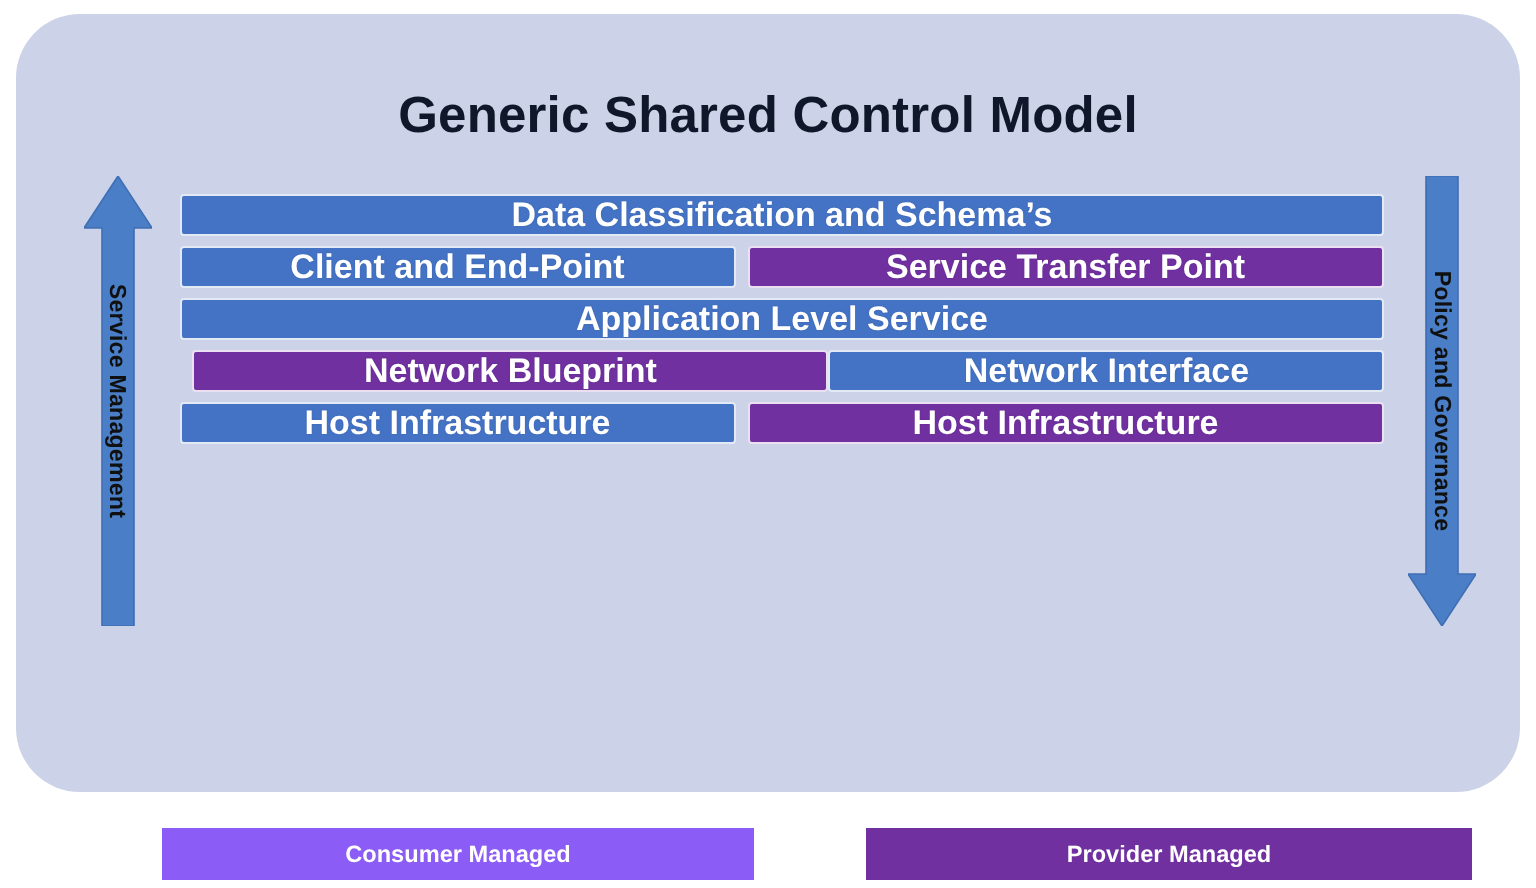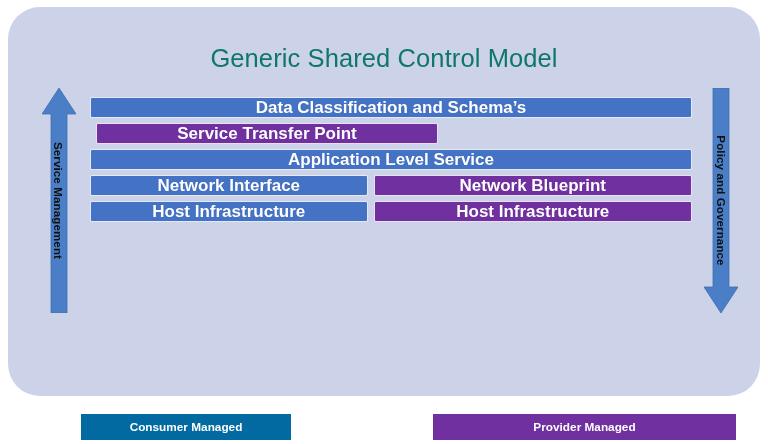--- a/index.html
+++ b/index.html
@@ -29,22 +29,22 @@
   }
 
   
   #diagram-title {
     position: absolute;
     left: 0;
     top: 44px;
     width: 100%;
     text-align: center;
     font-size: 25.5px;
-    font-weight: 400;
-    color: #0f766e;
+    font-weight: 700;
+    color: #0f172a;
     letter-spacing: 0.1px;
     white-space: nowrap;
   }
 
   
   #layer-stack {
     position: absolute;
     left: 90px;
     top: 97px;
     width: 602px;
@@ -124,21 +124,21 @@
     top: 0;
     height: 26px;
     display: flex;
     align-items: center;
     justify-content: center;
     color: #ffffff;
     font-size: 11.8px;
     font-weight: 600;
     white-space: nowrap;
   }
-  #legend-consumer { left: 81px;  width: 210px; background: #0369a1; }
+  #legend-consumer { left: 81px;  width: 296px; background: #8b5cf6; }
   #legend-provider { left: 389px; width: 303px; background: #7030a0; margin-left: 44px; }
 </style>
 </head>
 <body>
 
 <div id="diagram-panel"></div>
 
 <div id="diagram-title">Generic Shared Control Model</div>
 
 <div class="side-arrow" id="service-management-arrow">
@@ -161,39 +161,42 @@
 
 <div id="layer-stack">
 
   <div class="layer-row">
     <div class="layer-cell full c-blue">
       <span>Data Classification and Schema’s</span>
     </div>
   </div>
 
   <div class="layer-row">
+    <div class="layer-cell left c-blue">
+      <span>Client and End-Point</span>
+    </div>
     <div class="layer-cell right c-purple">
       <span>Service Transfer Point</span>
     </div>
   </div>
 
 
   <div class="layer-row">
     <div class="layer-cell full c-blue">
       <span>Application Level Service</span>
     </div>
   </div>
 
 
   <div class="layer-row">
+    <div class="layer-cell right c-purple">
+      <span>Network Blueprint</span>
+    </div>
     <div class="layer-cell left c-blue">
       <span>Network Interface</span>
-    </div>
-    <div class="layer-cell right c-purple">
-      <span>Network Blueprint</span>
     </div>
   </div>
 
   <div class="layer-row">
     <div class="layer-cell left c-blue">
       <span>Host Infrastructure</span>
     </div>
     <div class="layer-cell right c-purple">
       <span>Host Infrastructure</span>
     </div>

